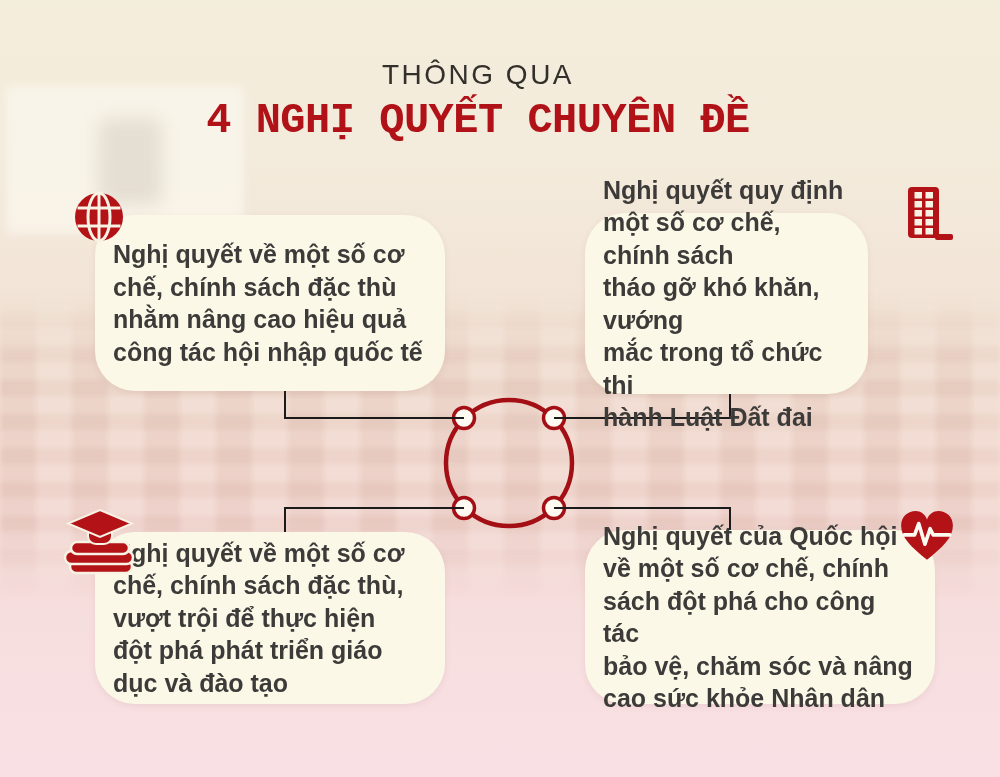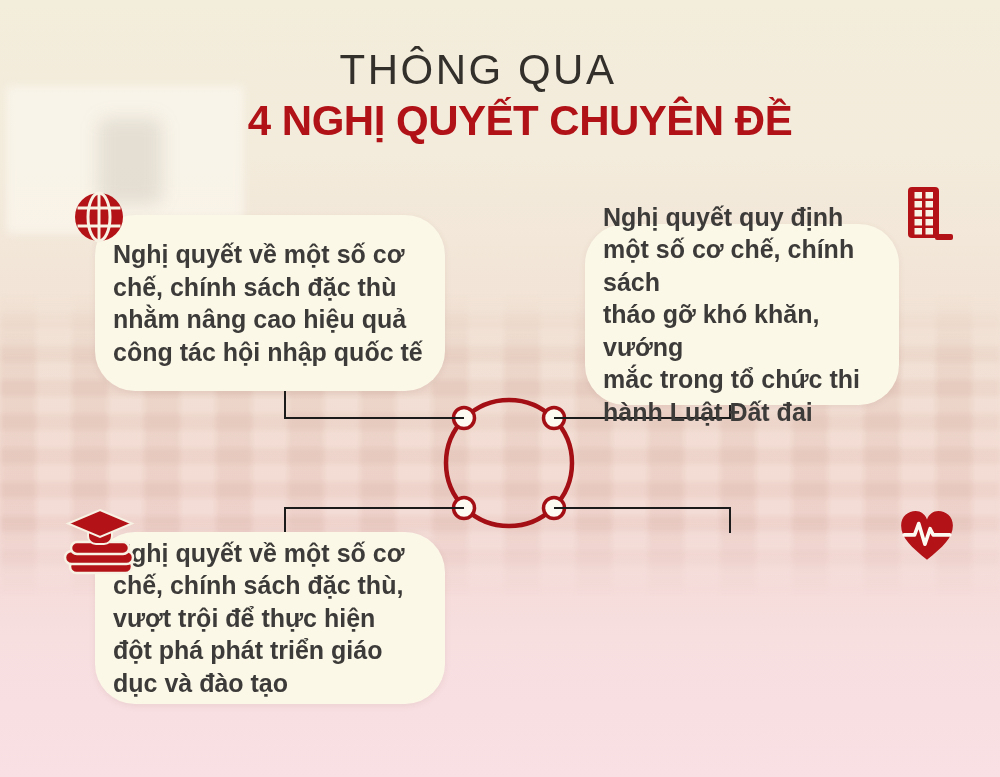--- a/index.html
+++ b/index.html
@@ -13,35 +13,35 @@
     background:rgba(253,252,244,.55);filter:blur(5px);border-radius:4px;z-index:0;}
   .bg-figure{position:absolute;left:98px;top:118px;width:64px;height:86px;
     background:rgba(125,115,102,.16);filter:blur(9px);border-radius:10px;z-index:0;}
   .bg-band{position:absolute;left:0;top:290px;width:1000px;height:310px;z-index:0;
     background:
       repeating-linear-gradient(90deg,rgba(190,130,112,.13) 0 36px,rgba(236,210,200,.10) 36px 72px),
       repeating-linear-gradient(0deg,rgba(190,130,112,.10) 0 16px,rgba(245,228,220,.08) 16px 34px);
     filter:blur(2.5px);
     -webkit-mask-image:linear-gradient(180deg,transparent 0,#000 25%,#000 75%,transparent 100%);
             mask-image:linear-gradient(180deg,transparent 0,#000 25%,#000 75%,transparent 100%);}
-  .title1{position:absolute;top:46px;left:0;width:956px;text-align:center;z-index:2;
-    font-size:42px;letter-spacing:2.5px;color:#33302c;font-weight:400;}
+  .title1{position:absolute;top:59px;left:0;width:956px;text-align:center;z-index:2;
+    font-size:28px;letter-spacing:2.5px;color:#33302c;font-weight:400;}
   .title2{position:absolute;top:97px;left:0;width:956px;text-align:center;z-index:2;
-    font-family:Liberation Sans, sans-serif;font-weight:bold;font-size:42px;
-    letter-spacing:-.5px;color:#b01217;margin-left:42px;}
+    font-family:Liberation Mono, monospace;font-weight:bold;font-size:42px;
+    letter-spacing:-.5px;color:#b01217;}
   .connectors{position:absolute;left:0;top:0;z-index:1;}
   .card{position:absolute;background:#fbf8e8;border-radius:40px;z-index:2;
     box-shadow:0 2px 6px rgba(140,90,80,.10);
     display:flex;align-items:center;padding:12px 18px;box-sizing:border-box;}
   .card p{margin:0;width:100%;font-weight:bold;color:#3d3b39;font-size:25px;
     line-height:1.3;white-space:pre-line;}
   .card.left p{}
   .card.right p{text-align:left;}
   .card1{left:95px;top:215px;width:350px;height:176px;}
-  .card2{left:585px;top:224px;width:314px;height:181px;}
+  .card2{left:585px;top:213px;width:283px;height:181px;}
   .card3{left:95px;top:532px;width:350px;height:172px;}
   .card4{left:585px;top:530px;width:350px;height:174px;}
   .icon{position:absolute;z-index:3;line-height:0;}
   .icon-globe{left:73px;top:191px;}
   .icon-building{left:891px;top:185px;}
   .icon-grad{left:62px;top:508px;}
   .icon-heart{left:898px;top:510px;}
 </style>
 </head>
 <body>
@@ -81,20 +81,27 @@
 tháo gỡ khó khăn, vướng
 mắc trong tổ chức  thi
 hành Luật Đất đai</p>
   </div>
   <div class="card card3 left">
     <p>Nghị quyết về một số cơ
 chế, chính sách đặc thù,
 vượt trội để thực hiện
 đột phá phát triển giáo
 dục và đào tạo</p>
+  </div>
+  <div class="card card4 right">
+    <p>Nghị quyết của Quốc hội
+về một số cơ chế, chính
+sách đột phá cho công tác
+bảo vệ, chăm sóc và nâng
+cao sức khỏe Nhân dân</p>
   </div>
 
   <span class="icon icon-globe">
     <svg width="52" height="52" viewBox="0 0 52 52">
       <circle cx="26" cy="26" r="24" fill="#b31217"></circle>
       <g stroke="#f7f2e3" stroke-width="3" fill="none">
         <ellipse cx="26" cy="26" rx="11" ry="24"></ellipse>
         <line x1="26" y1="2" x2="26" y2="50"></line>
         <line x1="4.5" y1="17" x2="47.5" y2="17"></line>
         <line x1="4.5" y1="35" x2="47.5" y2="35"></line>

